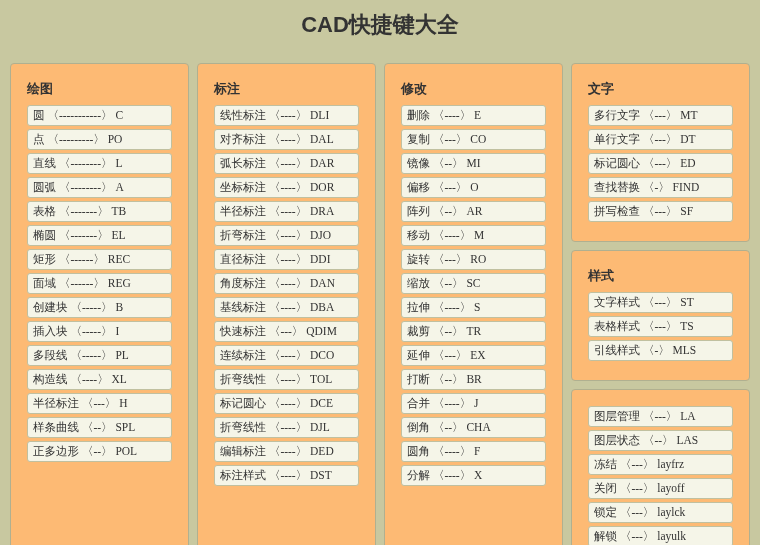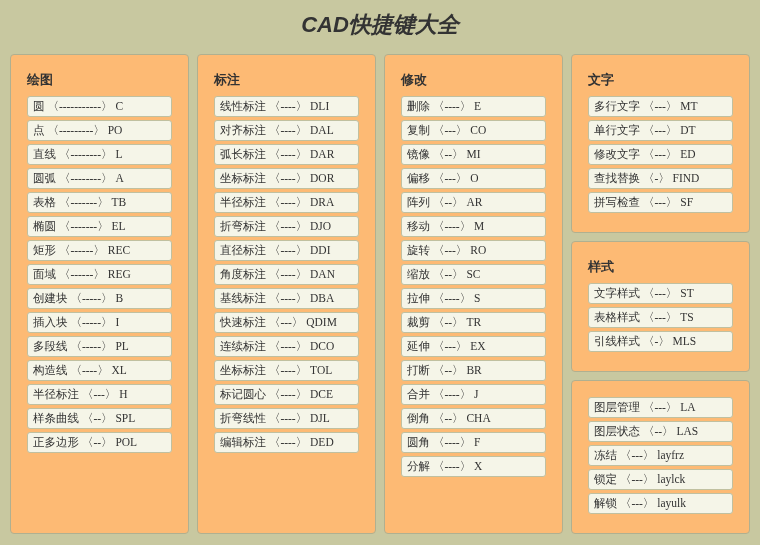--- a/index.html
+++ b/index.html
@@ -9,23 +9,22 @@
       font-size: 12px;
       width: 760px;
       min-height: 545px;
       padding: 10px;
     }
     h1 {
       text-align: center;
       font-size: 22px;
       font-weight: bold;
       color: #333;
-      margin-bottom: 14px;
+      margin-bottom: 23px;
       font-family: 'SimHei', 'STHeiti', sans-serif;
-      font-style: italic;
     }
     .main-grid {
       display: grid;
       grid-template-columns: 1fr 1fr 1fr 1fr;
       gap: 8px;
     }
     .section {
       background: #fdba74;
       border: 1px solid #b0b090;
       border-radius: 4px;
@@ -85,24 +84,25 @@
         <div class="item">对齐标注 〈----〉 DAL</div>
         <div class="item">弧长标注 〈----〉 DAR</div>
         <div class="item">坐标标注 〈----〉 DOR</div>
         <div class="item">半径标注 〈----〉 DRA</div>
         <div class="item">折弯标注 〈----〉 DJO</div>
         <div class="item">直径标注 〈----〉 DDI</div>
         <div class="item">角度标注 〈----〉 DAN</div>
         <div class="item">基线标注 〈----〉 DBA</div>
         <div class="item">快速标注 〈---〉 QDIM</div>
         <div class="item">连续标注 〈----〉 DCO</div>
-        <div class="item">坐标标注 〈----〉 TOL</div>
+        <div class="item">折弯线性 〈----〉 TOL</div>
         <div class="item">标记圆心 〈----〉 DCE</div>
         <div class="item">折弯线性 〈----〉 DJL</div>
         <div class="item">编辑标注 〈----〉 DED</div>
+        <div class="item">标注样式 〈----〉 DST</div>
       </div>
   </div>
 
   <div class="section">
     <div class="section-title">修改</div>
     <div id="modify-items">
         <div class="item">删除 〈----〉 E</div>
         <div class="item">复制 〈---〉 CO</div>
         <div class="item">镜像 〈--〉 MI</div>
         <div class="item">偏移 〈---〉 O</div>
@@ -120,36 +120,37 @@
         <div class="item">分解 〈----〉 X</div>
       </div>
   </div>
 
   <div style="display:flex;flex-direction:column;gap:8px;border-radius:15px;">
     <div class="section">
       <div class="section-title">文字</div>
       <div id="text-items">
           <div class="item">多行文字 〈---〉 MT</div>
           <div class="item">单行文字 〈---〉 DT</div>
-          <div class="item">修改文字 〈---〉 ED</div>
+          <div class="item">标记圆心 〈---〉 ED</div>
           <div class="item">查找替换 〈-〉 FIND</div>
           <div class="item">拼写检查 〈---〉 SF</div>
         </div>
     </div>
     <div class="section">
       <div class="section-title">样式</div>
       <div id="style-items">
           <div class="item">文字样式 〈---〉 ST</div>
           <div class="item">表格样式 〈---〉 TS</div>
           <div class="item">引线样式 〈-〉 MLS</div>
         </div>
     </div>
     <div class="section">
       <div id="layer-items">
           <div class="item">图层管理 〈---〉 LA</div>
           <div class="item">图层状态 〈--〉 LAS</div>
           <div class="item">冻结 〈---〉 layfrz</div>
+          <div class="item">关闭 〈---〉 layoff</div>
           <div class="item">锁定 〈---〉 laylck</div>
           <div class="item">解锁 〈---〉 layulk</div>
         </div>
     </div>
   </div>
 </div>
 
 </body></html>

